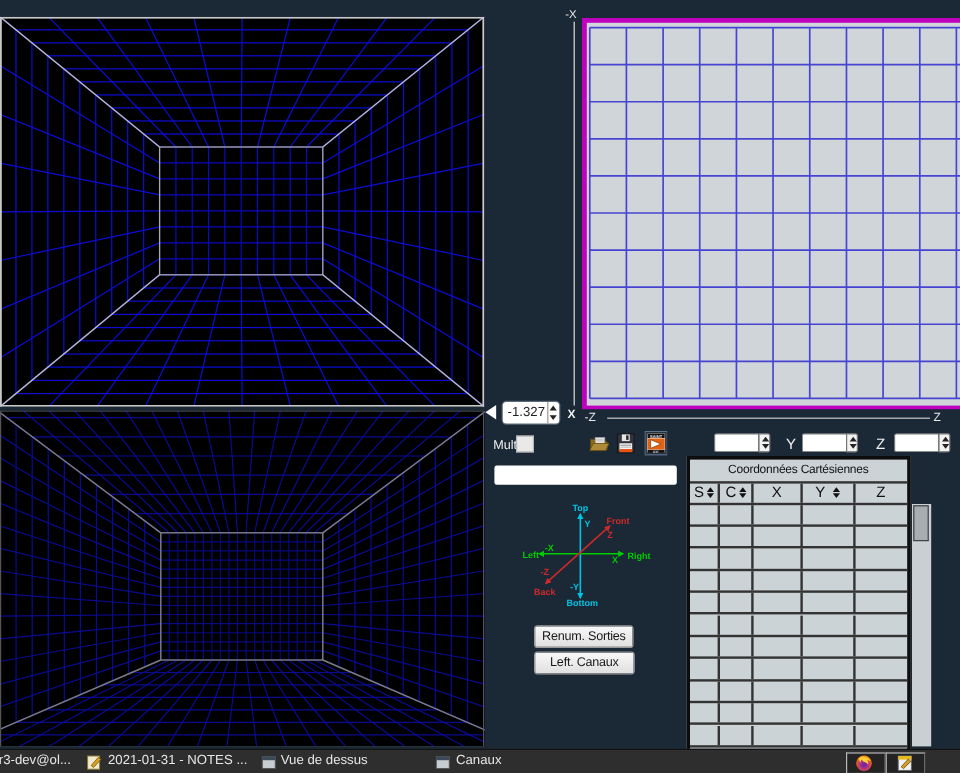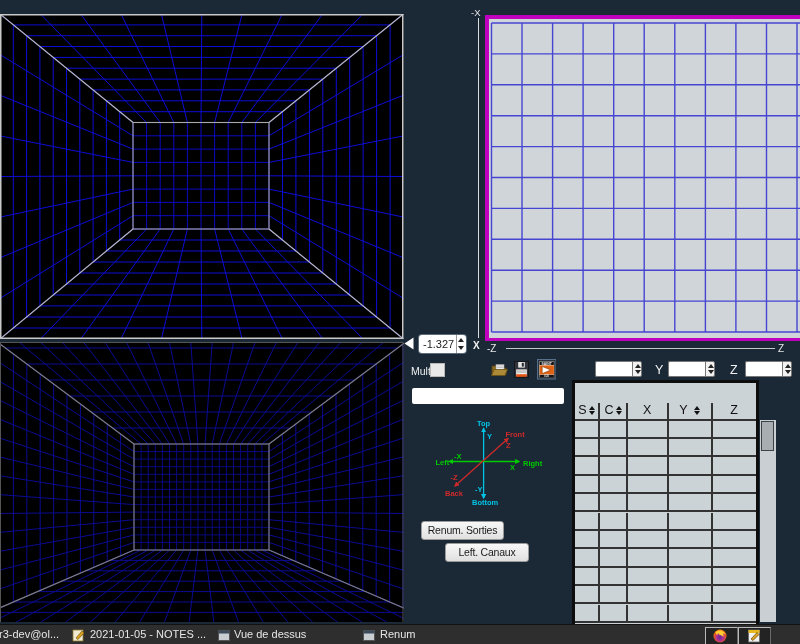--- a/index.html
+++ b/index.html
@@ -332,23 +332,24 @@
     <text x="47" y="90" fill="#00c4e4" font-size="7.5" font-weight="bold" font-family="Liberation Sans, sans-serif">Bottom</text>
     <text x="10.5" y="50" fill="#00cc00" font-size="7.5" font-weight="bold" font-family="Liberation Sans, sans-serif">Left</text>
     <text x="29" y="44" fill="#00cc00" font-size="7.5" font-weight="bold" font-family="Liberation Sans, sans-serif">-X</text>
     <text x="98" y="50.5" fill="#00cc00" font-size="7.5" font-weight="bold" font-family="Liberation Sans, sans-serif">Right</text>
     <text x="85" y="54.5" fill="#00cc00" font-size="7.5" font-weight="bold" font-family="Liberation Sans, sans-serif">X</text>
     <text x="80.5" y="21.5" fill="#cd2a2a" font-size="7.5" font-weight="bold" font-family="Liberation Sans, sans-serif">Front</text>
     <text x="81" y="33" fill="#cd2a2a" font-size="7.5" font-weight="bold" font-family="Liberation Sans, sans-serif">Z</text>
     <text x="25.5" y="64.5" fill="#cd2a2a" font-size="7.5" font-weight="bold" font-family="Liberation Sans, sans-serif">-Z</text>
     <text x="20" y="80.5" fill="#cd2a2a" font-size="7.5" font-weight="bold" font-family="Liberation Sans, sans-serif">Back</text>
   </svg>
-<div style="position:absolute;left:421px;top:521px;width:81px;height:17px;background:linear-gradient(#f8f8f8,#e0e0e0);border:1px solid #9a9a9a;border-radius:3px;text-align:center;font-size:10.5px;letter-spacing:-0.2px;color:#1a1a1a;line-height:16.5px;white-space:nowrap">Renum. Sorties</div>
+<div style="position:absolute;left:445px;top:521px;width:81px;height:17px;background:linear-gradient(#f8f8f8,#e0e0e0);border:1px solid #9a9a9a;border-radius:3px;text-align:center;font-size:10.5px;letter-spacing:-0.2px;color:#1a1a1a;line-height:16.5px;white-space:nowrap">Renum. Sorties</div>
 <div style="position:absolute;left:445px;top:543px;width:82px;height:17px;background:linear-gradient(#f8f8f8,#e0e0e0);border:1px solid #9a9a9a;border-radius:3px;text-align:center;font-size:10.5px;letter-spacing:-0.2px;color:#1a1a1a;line-height:16.5px;white-space:nowrap">Left. Canaux</div>
 <div style="position:absolute;left:572px;top:380px;width:180.5px;height:241px;background:#ccd3d7;border:3px solid #0d0d0d;overflow:hidden">
+    <div style="position:absolute;left:0;top:0;width:100%;height:18px;border-bottom:2px solid #333;text-align:center;font-size:10px;letter-spacing:-0.2px;color:#111;line-height:18px">Coordonnées Cartésiennes</div>
     <div style="position:absolute;left:0;top:20px;width:100%;height:15.5px;border-bottom:2px solid #333">
       <div style="position:absolute;left:0px;top:0;width:23px;height:100%;box-sizing:border-box;text-align:center;line-height:15px;font-size:12.5px;color:#111"><span style="vertical-align:middle">S</span><span style="display:inline-block;vertical-align:middle;margin-left:2px"><span style="display:block;width:0;height:0;border-left:3.5px solid transparent;border-right:3.5px solid transparent;border-bottom:4.5px solid #111;margin-bottom:1.5px"></span><span style="display:block;width:0;height:0;border-left:3.5px solid transparent;border-right:3.5px solid transparent;border-top:4.5px solid #111"></span></span></div>
       <div style="position:absolute;left:23px;top:0;width:28px;height:100%;border-left:2px solid #333;box-sizing:border-box;text-align:center;line-height:15px;font-size:12.5px;color:#111"><span style="vertical-align:middle">C</span><span style="display:inline-block;vertical-align:middle;margin-left:2px"><span style="display:block;width:0;height:0;border-left:3.5px solid transparent;border-right:3.5px solid transparent;border-bottom:4.5px solid #111;margin-bottom:1.5px"></span><span style="display:block;width:0;height:0;border-left:3.5px solid transparent;border-right:3.5px solid transparent;border-top:4.5px solid #111"></span></span></div>
       <div style="position:absolute;left:51px;top:0;width:40.5px;height:100%;border-left:2px solid #333;box-sizing:border-box;text-align:center;line-height:15px;font-size:12.5px;color:#111"><span style="vertical-align:middle">X</span></div>
       <div style="position:absolute;left:91.5px;top:0;width:44px;height:100%;border-left:2px solid #333;box-sizing:border-box;text-align:center;line-height:15px;font-size:12.5px;color:#111"><span style="vertical-align:middle">Y</span><span style="display:inline-block;vertical-align:middle;margin-left:6px"><span style="display:block;width:0;height:0;border-left:3.5px solid transparent;border-right:3.5px solid transparent;border-bottom:4.5px solid #111;margin-bottom:1.5px"></span><span style="display:block;width:0;height:0;border-left:3.5px solid transparent;border-right:3.5px solid transparent;border-top:4.5px solid #111"></span></span></div>
       <div style="position:absolute;left:135.5px;top:0;width:45px;height:100%;border-left:2px solid #333;box-sizing:border-box;text-align:center;line-height:15px;font-size:12.5px;color:#111"><span style="vertical-align:middle">Z</span></div>
     </div>
     <div style="position:absolute;left:0;top:37.5px;width:100%;height:18.4px;border-bottom:2px solid #333;box-sizing:border-box">
       <div style="position:absolute;left:0px;top:0;width:23px;height:100%;box-sizing:border-box"></div>
       <div style="position:absolute;left:23px;top:0;width:28px;height:100%;border-left:2px solid #333;box-sizing:border-box"></div>
@@ -428,31 +429,31 @@
     </div>
   </div>
 <div style="position:absolute;left:760px;top:420px;width:16px;height:202px;background:#c9cfd3"></div>
 <div style="position:absolute;left:761px;top:421px;width:13px;height:30px;background:#a8adb2;border:1.6px solid #3c4246;box-sizing:border-box"></div>
 <div style="position:absolute;left:0;top:624px;width:800px;height:20px;background:#2e2e2e;border-top:1px solid #121212;box-sizing:border-box">
     <div style="position:absolute;left:-1px;top:3px;font-size:11px;color:#e6e6e6;white-space:nowrap">r3-dev@ol...</div>
     <svg style="position:absolute;left:72px;top:4px" width="13" height="13" viewBox="0 0 13 13">
       <rect x="1" y="1" width="10" height="11" fill="#f0ead0" stroke="#8a7a30" stroke-width="0.8"></rect>
       <path d="M4,9 L10,2 L12,4 L6,10.5 z" fill="#d8a020" stroke="#7a5a10" stroke-width="0.7"></path>
     </svg>
-    <div style="position:absolute;left:90px;top:3px;font-size:11px;color:#e6e6e6;white-space:nowrap">2021-01-05 - NOTES ...</div>
+    <div style="position:absolute;left:90px;top:3px;font-size:11px;color:#e6e6e6;white-space:nowrap">2021-01-31 - NOTES ...</div>
     <svg style="position:absolute;left:218px;top:5px" width="12" height="11" viewBox="0 0 12 11">
       <rect x="0.5" y="0.5" width="11" height="10" fill="#c8cdd2" stroke="#555"></rect>
       <rect x="0.5" y="0.5" width="11" height="3" fill="#3a4a5a"></rect>
     </svg>
     <div style="position:absolute;left:234px;top:3px;font-size:11px;color:#e6e6e6;white-space:nowrap">Vue de dessus</div>
     <svg style="position:absolute;left:363px;top:5px" width="12" height="11" viewBox="0 0 12 11">
       <rect x="0.5" y="0.5" width="11" height="10" fill="#c8cdd2" stroke="#555"></rect>
       <rect x="0.5" y="0.5" width="11" height="3" fill="#3a4a5a"></rect>
     </svg>
-    <div style="position:absolute;left:380px;top:3px;font-size:11px;color:#e6e6e6;white-space:nowrap">Renum</div>
+    <div style="position:absolute;left:380px;top:3px;font-size:11px;color:#e6e6e6;white-space:nowrap">Canaux</div>
     <div style="position:absolute;left:705px;top:2px;width:31px;height:16px;background:#232323;border:1px solid;border-color:#b9b9b9 #6a6a6a #6a6a6a #b9b9b9"></div>
     <div style="position:absolute;left:738px;top:2px;width:31px;height:16px;background:#232323;border:1px solid;border-color:#b9b9b9 #6a6a6a #6a6a6a #b9b9b9"></div>
     <svg style="position:absolute;left:713px;top:3.5px" width="14" height="14" viewBox="0 0 14 14">
       <defs>
         <radialGradient id="fxg" cx="0.5" cy="0.6" r="0.65">
           <stop offset="0" stop-color="#5a2a9a"></stop>
           <stop offset="0.4" stop-color="#b03090"></stop>
           <stop offset="0.75" stop-color="#f06010"></stop>
           <stop offset="1" stop-color="#ffb020"></stop>
         </radialGradient>

